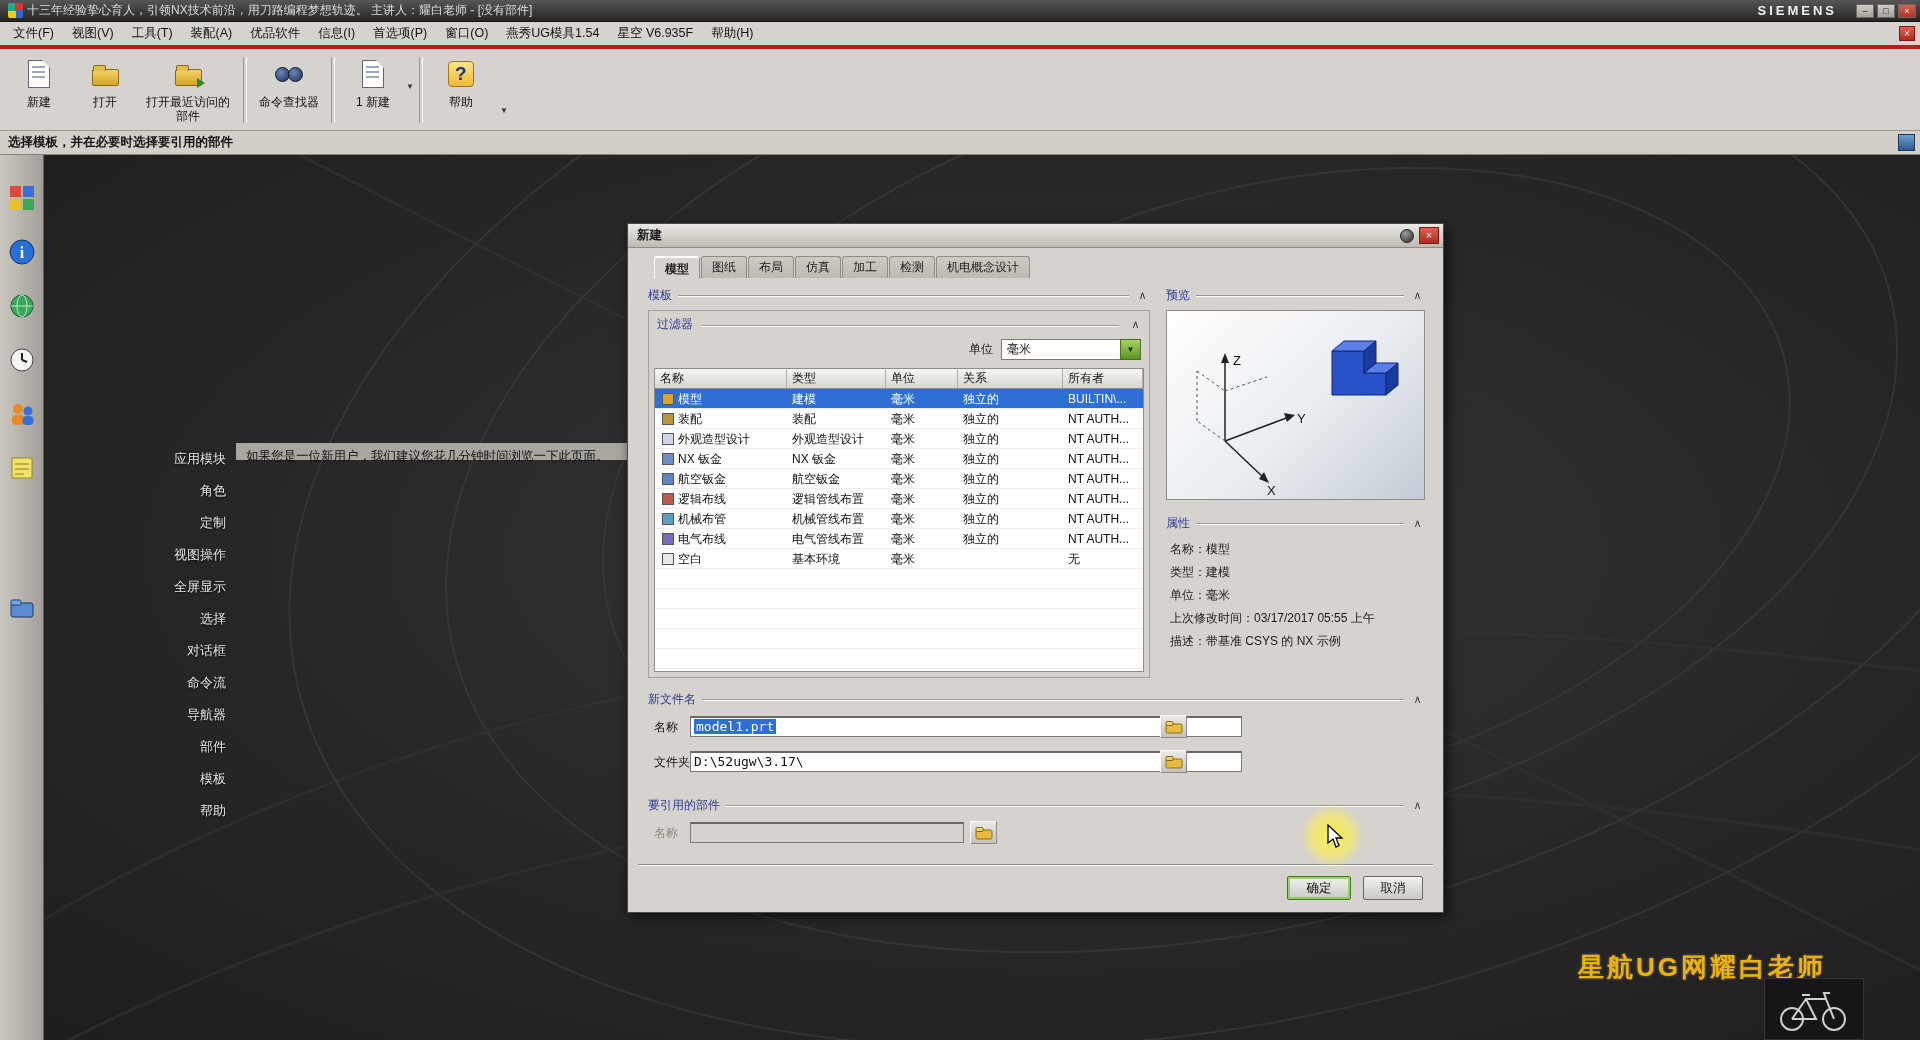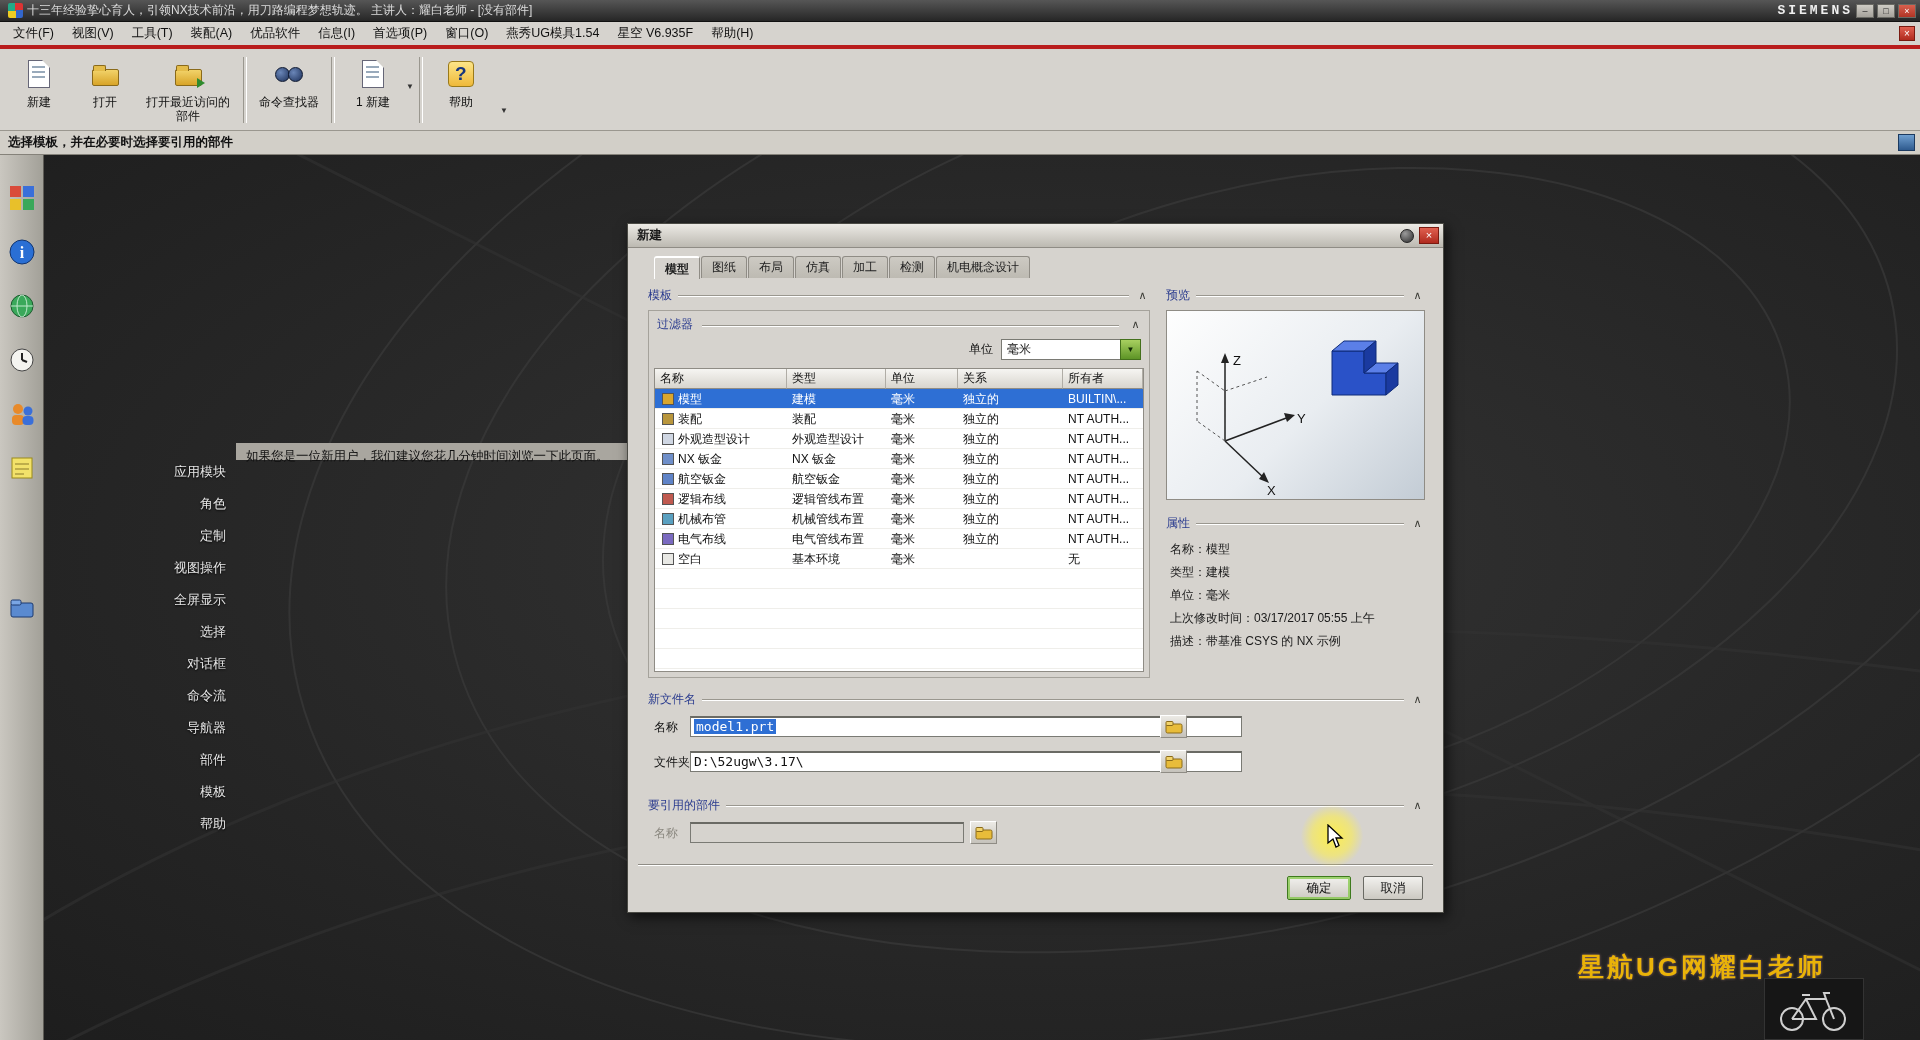--- a/index.html
+++ b/index.html
@@ -6,21 +6,21 @@
   html,body { width:1920px; height:1040px; overflow:hidden; background:#000;
     font-family:"Liberation Sans","DejaVu Sans",sans-serif; }
   .screen { position:relative; width:1920px; height:1040px; background:#262626; overflow:hidden; }
 
   
   .titlebar { position:absolute; left:0; top:0; width:1920px; height:22px;
     background:linear-gradient(#565656,#262626); display:flex; align-items:center; padding:0 4px;
     border-bottom:1px solid #111; }
   .app-logo { width:15px; height:15px; margin:0 4px; background:conic-gradient(#d33 0 25%,#36c 25% 50%,#ec2 50% 75%,#2a8 75%); border-radius:2px; }
   .title-text { flex:1; font-size:12px; color:#dcdcdc; white-space:nowrap; overflow:hidden; }
-  .brand { font-size:13px; font-weight:bold; letter-spacing:3px; color:#efefef; margin-right:0;font-family:Liberation Mono, monospace; }
+  .brand { font-size:13px; font-weight:bold; letter-spacing:3px; color:#efefef; margin-right:16px; }
   .win-btn { width:18px; height:14px; margin-left:3px; background:linear-gradient(#cfccc5,#a5a29b);
     border:1px solid #6a6a64; color:#222; font-size:9px; line-height:12px; text-align:center; cursor:pointer; }
   .win-btn.close { background:linear-gradient(#d9604e,#b13425); color:#fff; }
 
   
   .menubar { position:absolute; left:0; top:22px; width:1920px; height:27px; background:#d6d3ce;
     display:flex; align-items:center; padding-left:4px; border-bottom:4px solid #b91c1c; }
   .menu-item { padding:0 9px; font-size:12.5px; color:#111; line-height:27px; cursor:pointer; white-space:nowrap; }
   .mclose { margin-left:auto; margin-right:5px; width:16px; height:15px; background:linear-gradient(#e06050,#b02a1e);
     border:1px solid #7a1a10; color:#fff; font-size:10px; line-height:13px; text-align:center; cursor:pointer; }
@@ -58,21 +58,21 @@
     background:radial-gradient(ellipse at 55% 45%, #343434 0%, #272727 55%, #1d1d1d 100%); }
   .bg-arcs { position:absolute; left:0; top:0; }
 
   
   .resource-strip { position:absolute; left:0; top:0; width:44px; height:885px;
     background:linear-gradient(90deg,#cac7c0,#a2a098); border-right:1px solid #5f5d57;
     display:flex; flex-direction:column; align-items:center; padding-top:30px; gap:28px; }
   .rs-gap { height:58px; }
 
   
-  .sidebar-labels { position:absolute; left:96px; top:301px; width:130px; }
+  .sidebar-labels { position:absolute; left:96px; top:288px; width:130px; }
   .side-label { height:32px; line-height:32px; text-align:right; font-size:13px; color:#e8e8e8;
     text-shadow:0 1px 2px #000; cursor:pointer; }
 
   .hint-box { position:absolute; left:236px; top:288px; width:396px; height:17px; line-height:27px;
     background:#a9a69f; color:#101010; font-size:12.5px; padding:0 10px; }
 
   
   .dialog { position:absolute; left:627px; top:223px; width:817px; height:690px; background:#d6d3ce;
     border:1px solid #4a4a44; box-shadow:3px 4px 12px rgba(0,0,0,.65); }
   .dlg-titlebar { position:absolute; left:0; top:0; width:100%; height:24px;

